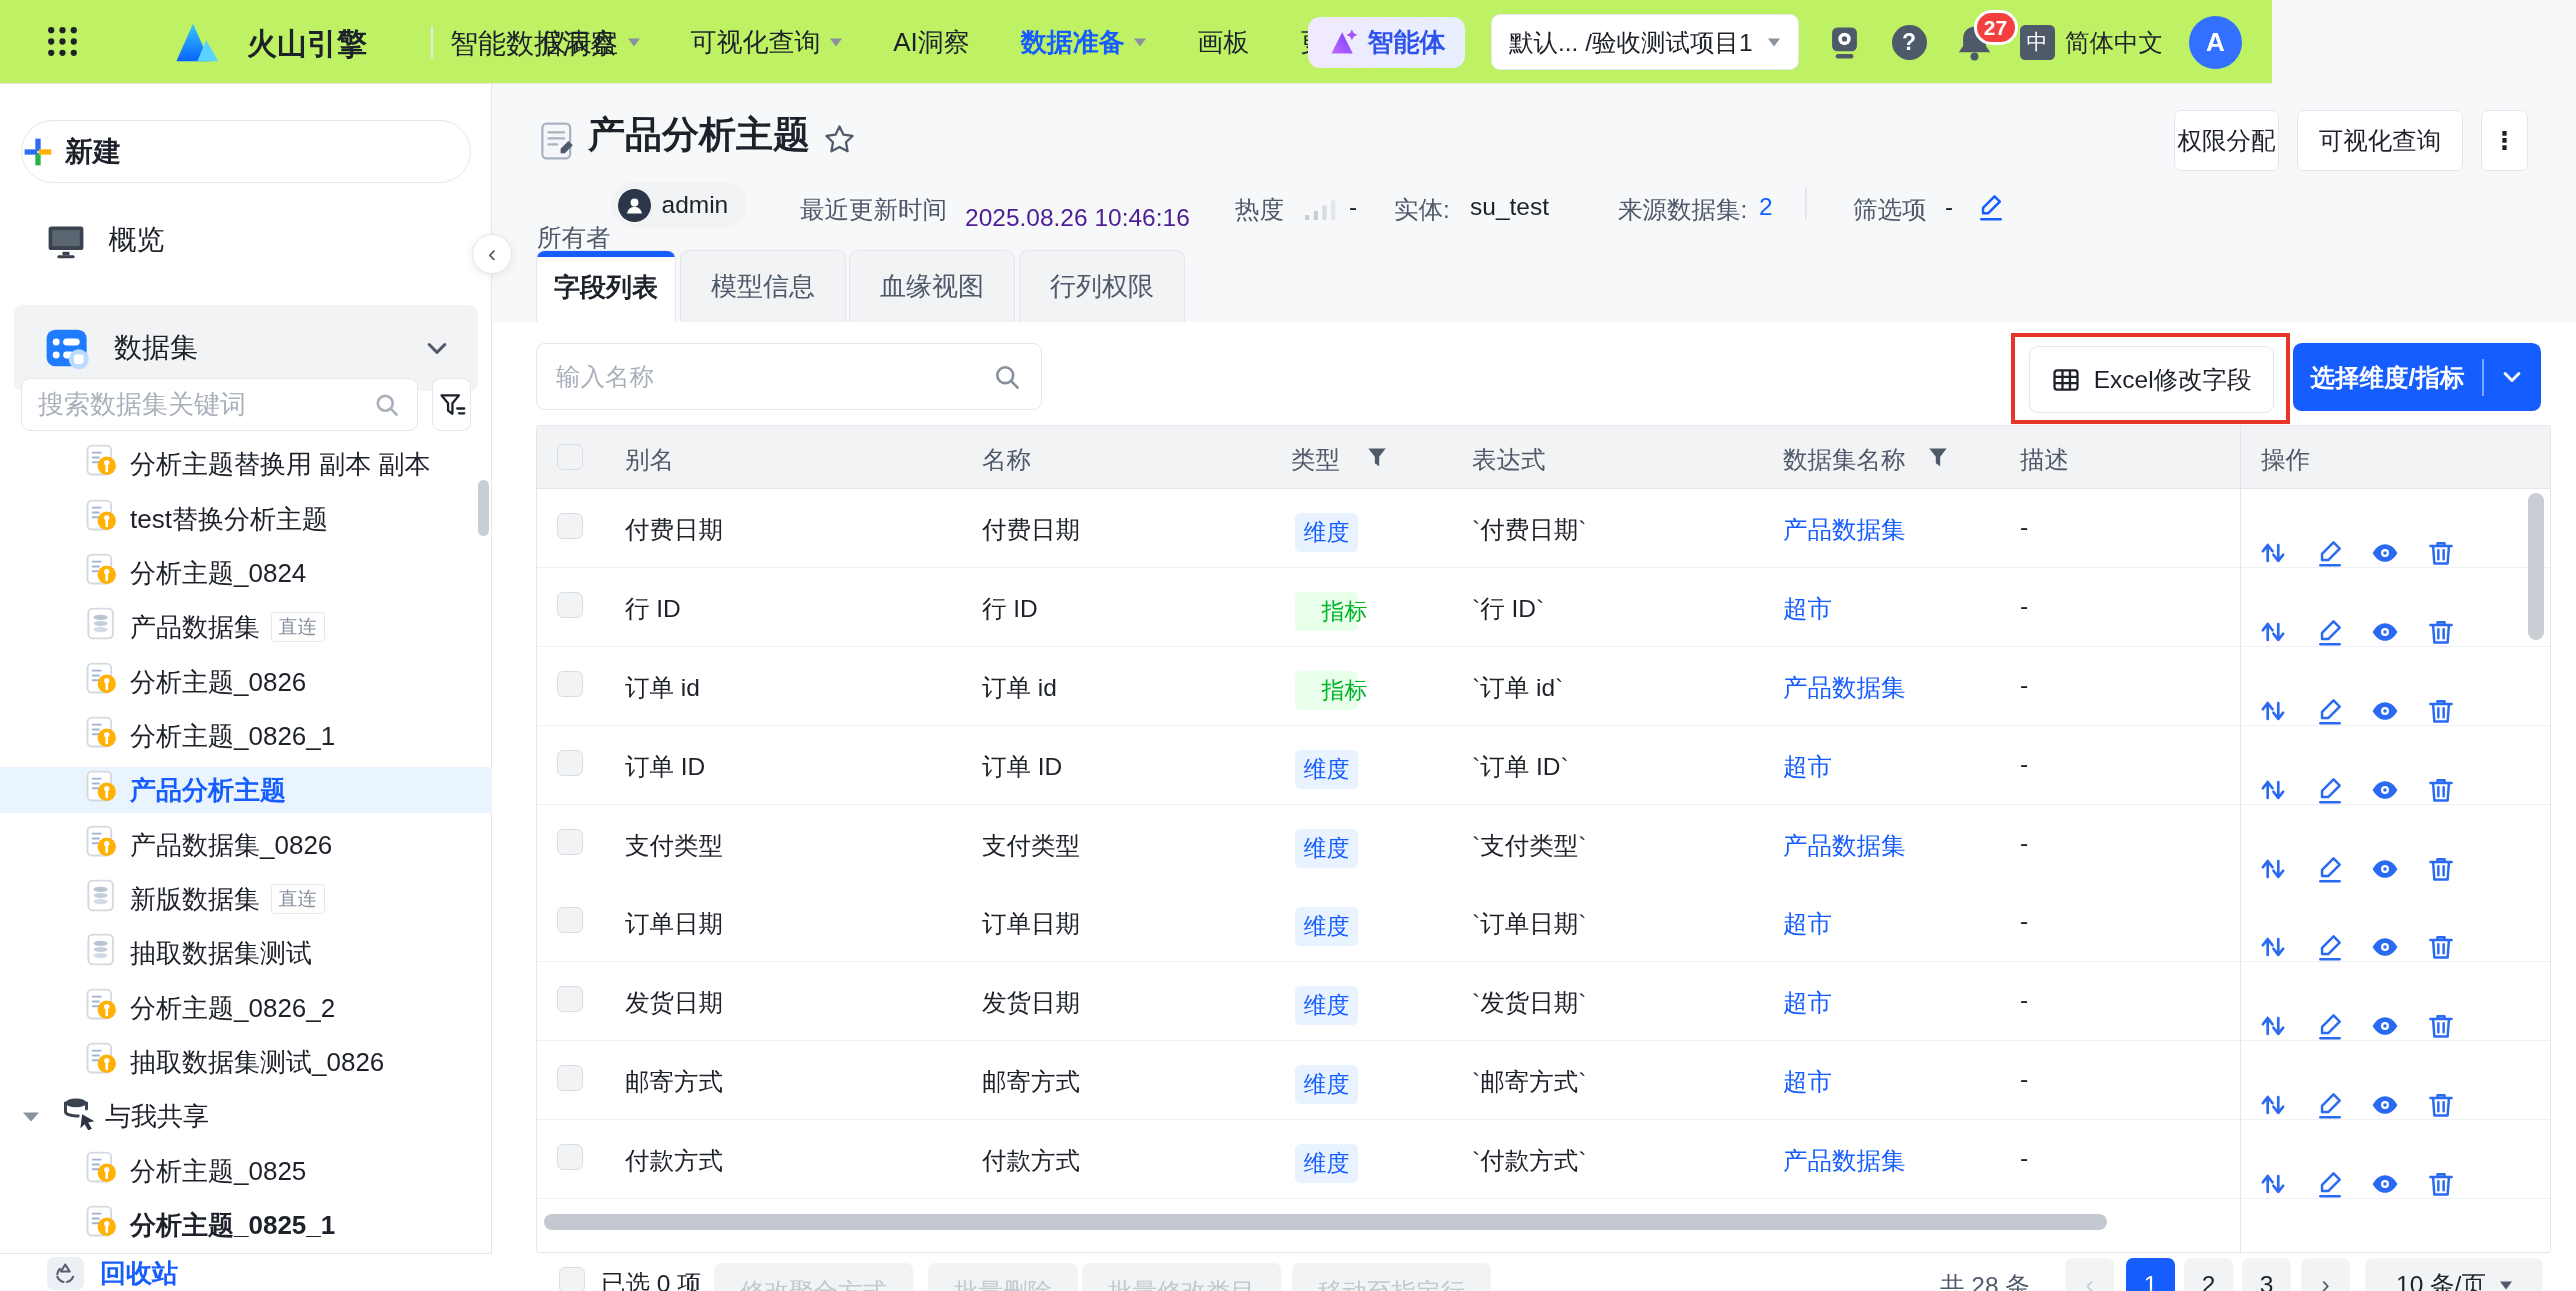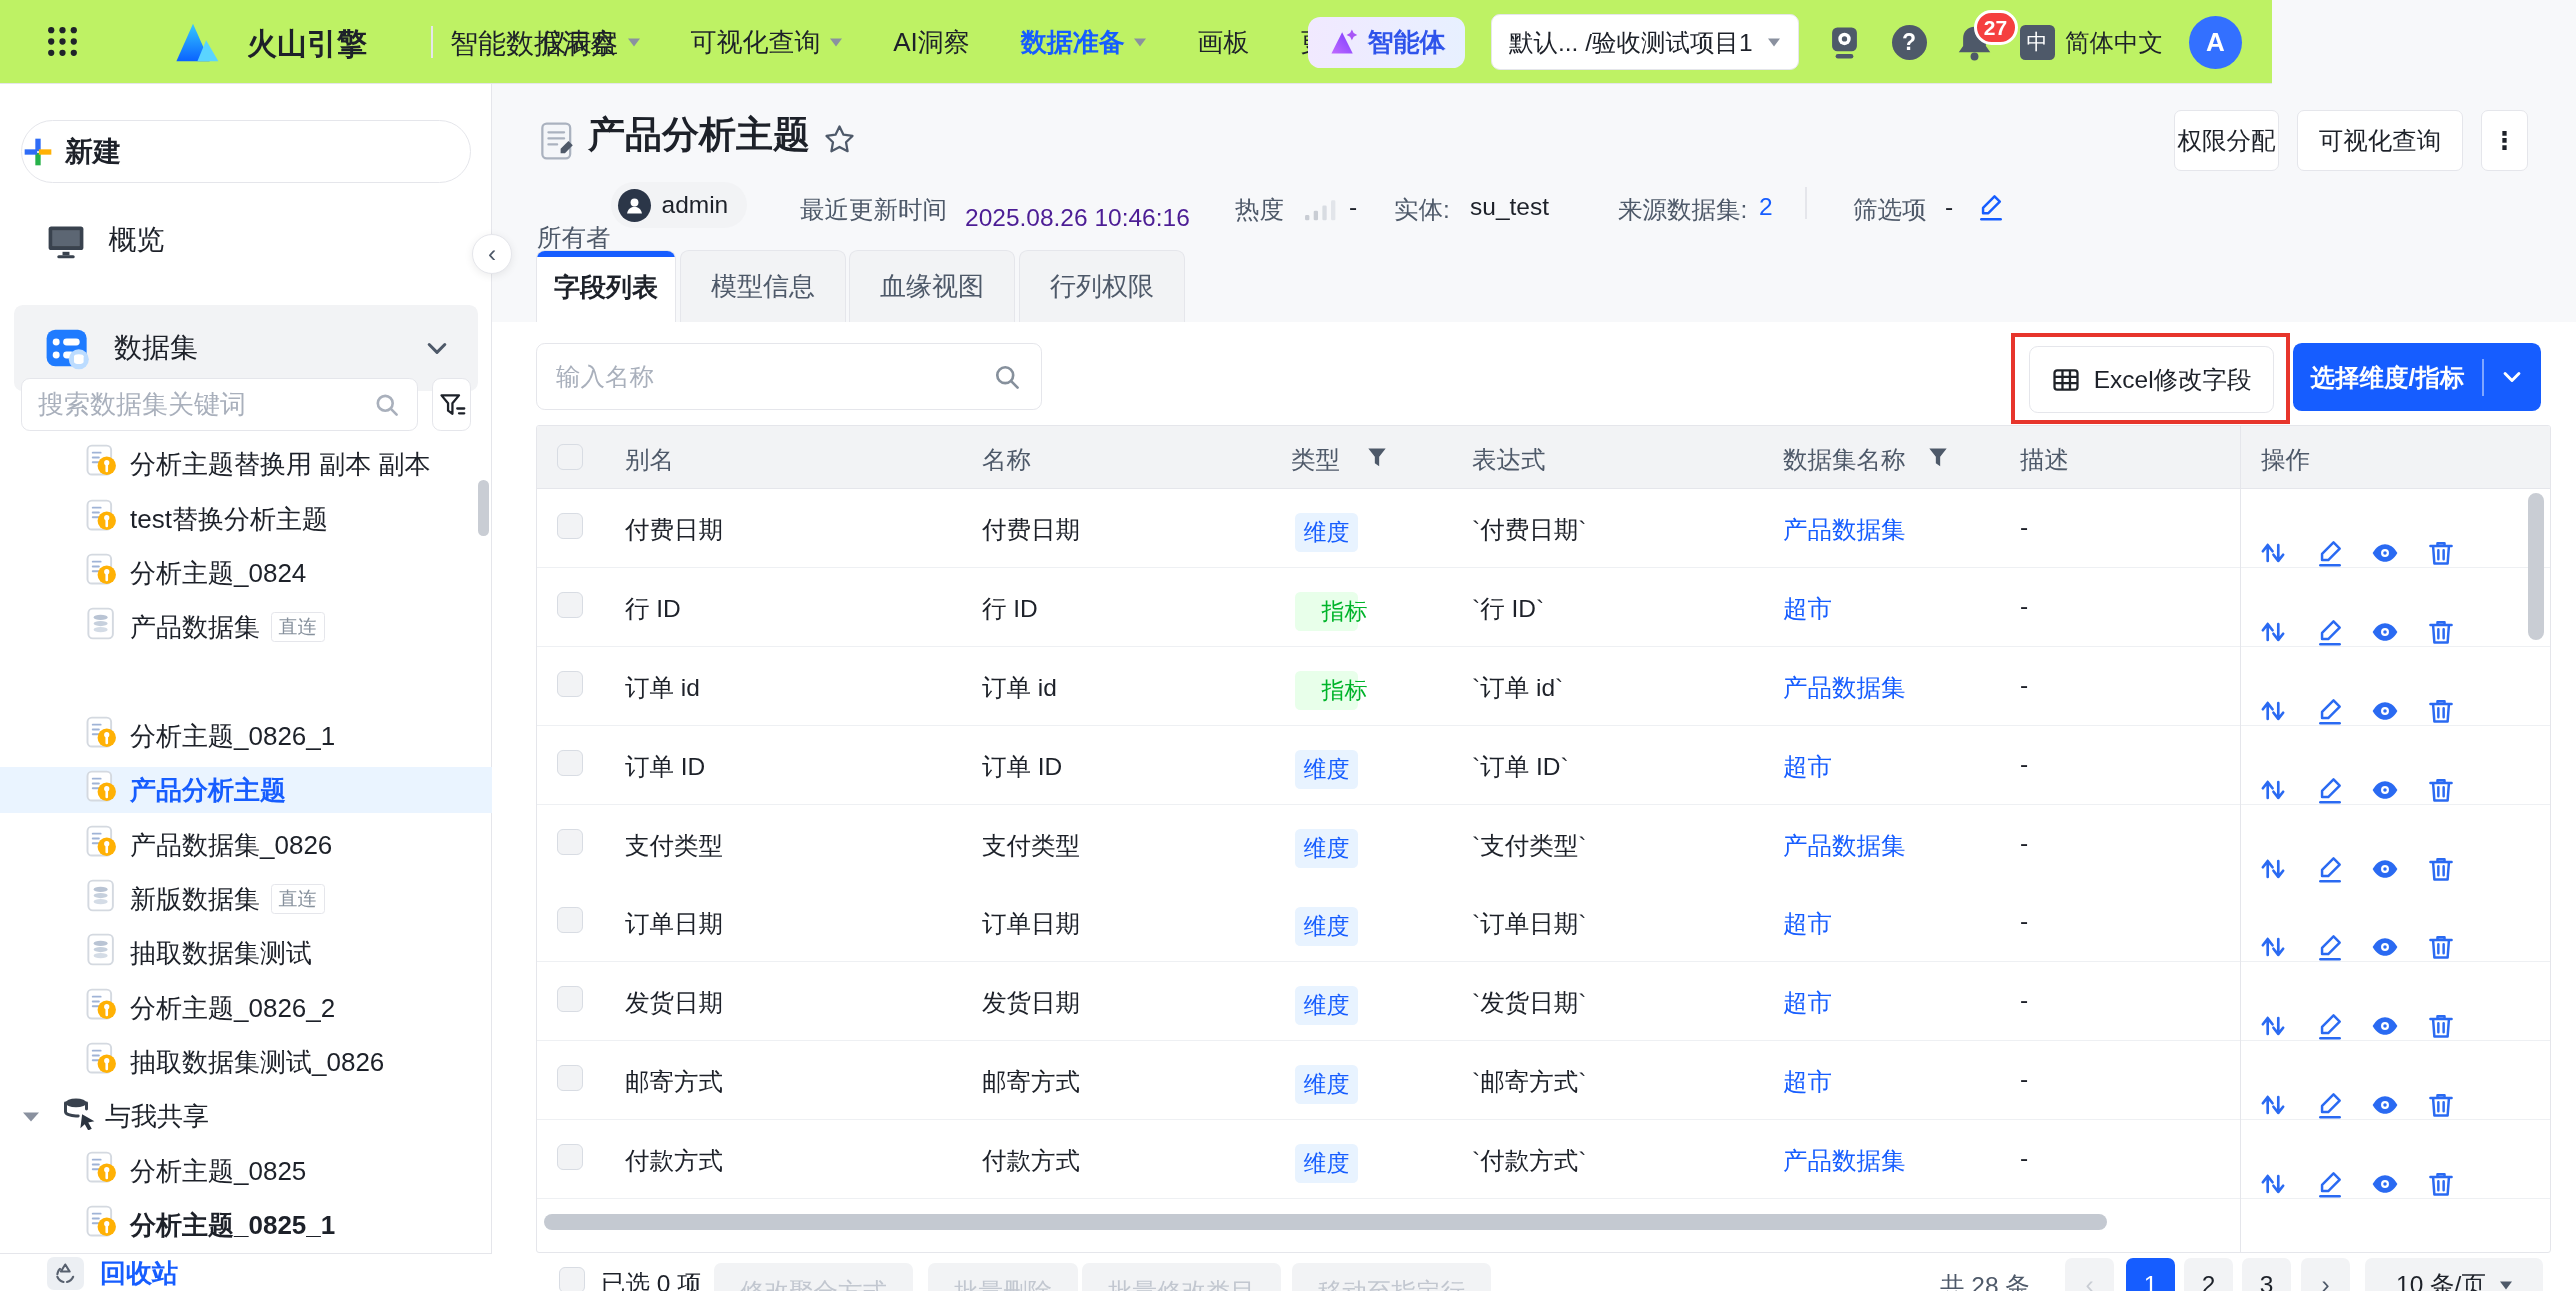--- a/index.html
+++ b/index.html
@@ -351,20 +351,30 @@
         </div>
         <div class="s-item" style="top: 520px;">
           <span class="ic"><svg width="35" height="35" viewBox="0 0 40 40">
               <rect x="5" y="3" width="28" height="34" rx="5" fill="#fff" stroke="#d4d9e0" stroke-width="2.2"></rect>
               <ellipse cx="19" cy="13" rx="8" ry="3" fill="#b9c4d4"></ellipse>
               <ellipse cx="19" cy="20" rx="8" ry="3" fill="#c6d0dd"></ellipse>
               <ellipse cx="19" cy="27" rx="8" ry="3" fill="#d4dce6"></ellipse>
             </svg></span>
           <span class="lbl">产品数据集<span class="tag-direct">直连</span></span>
         </div>
+        <div class="s-item" style="top: 575px;">
+          <span class="ic"><svg width="35" height="35" viewBox="0 0 40 40">
+              <rect x="4" y="3" width="27" height="33" rx="5" fill="#fff" stroke="#d4d9e0" stroke-width="2.2"></rect>
+              <path d="M10 11 h9 M10 16.5 h7 M10 22 h8" stroke="#9fb3d6" stroke-width="2.2" stroke-linecap="round"></path>
+              <circle cx="26" cy="26" r="10.5" fill="#ffb105"></circle>
+              <circle cx="26" cy="22.5" r="3" fill="#fff"></circle>
+              <path d="M26 24 v8" stroke="#fff" stroke-width="3" stroke-linecap="round"></path>
+            </svg></span>
+          <span class="lbl">分析主题_0826</span>
+        </div>
         <div class="s-item" style="top: 629px;">
           <span class="ic"><svg width="35" height="35" viewBox="0 0 40 40">
               <rect x="4" y="3" width="27" height="33" rx="5" fill="#fff" stroke="#d4d9e0" stroke-width="2.2"></rect>
               <path d="M10 11 h9 M10 16.5 h7 M10 22 h8" stroke="#9fb3d6" stroke-width="2.2" stroke-linecap="round"></path>
               <circle cx="26" cy="26" r="10.5" fill="#ffb105"></circle>
               <circle cx="26" cy="22.5" r="3" fill="#fff"></circle>
               <path d="M26 24 v8" stroke="#fff" stroke-width="3" stroke-linecap="round"></path>
             </svg></span>
           <span class="lbl">分析主题_0826_1</span>
         </div>

